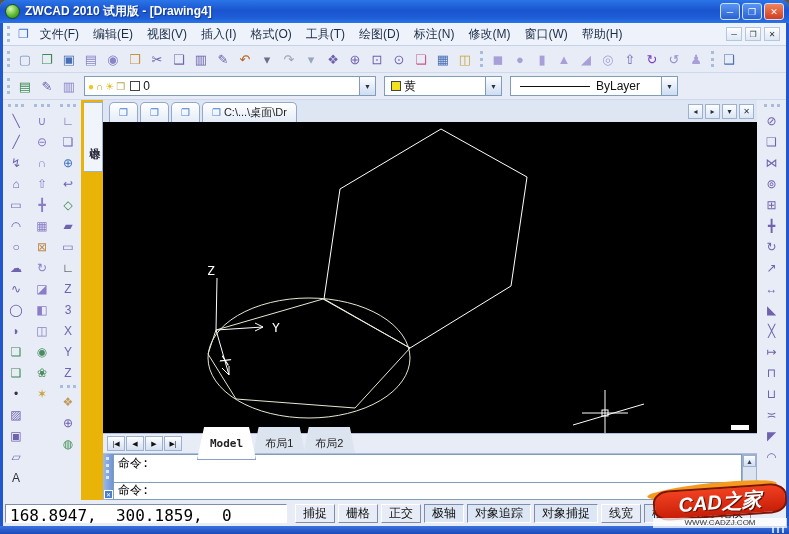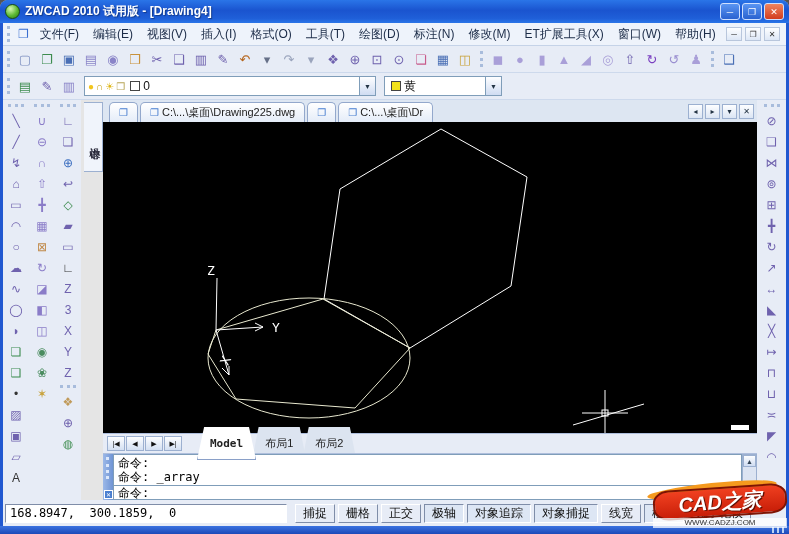--- a/index.html
+++ b/index.html
@@ -1,17 +1,17 @@
 <!DOCTYPE html>
 <html><head>
 <meta charset="utf-8">
 <style>
   * { margin:0; padding:0; box-sizing:border-box; }
   body { background:#555; font-family:"Liberation Sans", sans-serif; }
-  #window { position:relative; width:789px; height:534px; background:#e5e5e5;
+  #window { position:relative; width:789px; height:534px; background:#eab308;
             border-radius:8px 8px 0 0; overflow:hidden;
             box-shadow: inset 0 0 0 3px #2158d0; }
   
   #titlebar { position:absolute; left:0; top:0; width:789px; height:23px;
     background:linear-gradient(180deg,#2a75e8 0%,#1a54cf 45%,#1f5fd8 80%,#2a75e8 100%);
     border-radius:8px 8px 0 0; display:flex; align-items:center; padding:0 5px; }
   #app-logo { width:15px; height:15px; border-radius:50%;
     background:radial-gradient(circle at 35% 30%, #d6f7b0, #5cb832 55%, #2c7a18); 
     border:1px solid #1c4f10; margin-right:5px; }
   #title-text { color:#fff; font-weight:bold; font-size:12px; text-shadow:1px 1px 1px #123a8a; }
@@ -95,21 +95,21 @@
   #cmd-input { height:16px; line-height:15px; padding:0 4px; white-space:pre; }
   #cmd-scroll { width:15px; background:#dce4f2; border:1px solid #9cb0d0; display:flex;
     flex-direction:column; justify-content:space-between; align-items:center; }
   .scrbtn { width:13px; height:12px; font-size:7px; color:#345; display:flex; align-items:center;
     justify-content:center; background:linear-gradient(#fdfeff,#cfdcf2); border:1px solid #9cb0d0; }
   
   #statusbar { position:absolute; left:3px; top:500px; width:783px; height:26px;
     background:#e7ecf6; display:flex; align-items:center; padding:0 2px; }
   #coord-box { width:282px; height:19px; background:#fff; border:1px solid;
     border-color:#7f8da8 #fff #fff #7f8da8; font-family:"DejaVu Sans Mono",monospace;
-    font-size:12px; color:#000; padding:1px 4px; white-space:pre; }
+    font-size:16px; color:#000; padding:1px 4px; white-space:pre; }
   #status-toggles { display:flex; gap:3px; margin-left:8px; }
   .statusbtn { font-size:12px; color:#111; padding:1px 7px; height:19px; display:flex; align-items:center; }
   .statusbtn.raised { border:1px solid; border-color:#fff #7f8da8 #7f8da8 #fff; }
   .statusbtn.pressed { border:1px solid; border-color:#7f8da8 #fff #fff #7f8da8; background:#dde6f4; }
   
   #bottom-frame { position:absolute; left:0; top:526px; width:789px; height:8px;
     background:linear-gradient(#3a72e0,#1c49b8); }
   #resize-grip { position:absolute; right:3px; top:1px; width:14px; height:6px;
     background:repeating-linear-gradient(90deg,#bcd2f4 0 2px,transparent 2px 5px); }
   
@@ -148,21 +148,20 @@
     <span id="mdi-doc-icon">❐</span>
     <span class="menu-item">文件(F)</span>
       <span class="menu-item">编辑(E)</span>
       <span class="menu-item">视图(V)</span>
       <span class="menu-item">插入(I)</span>
       <span class="menu-item">格式(O)</span>
       <span class="menu-item">工具(T)</span>
       <span class="menu-item">绘图(D)</span>
       <span class="menu-item">标注(N)</span>
       <span class="menu-item">修改(M)</span>
-      <span class="menu-item">ET扩展工具(X)</span>
       <span class="menu-item">窗口(W)</span>
       <span class="menu-item">帮助(H)</span>
     <span id="mdi-controls">
       <span class="mdibtn">
           <span>─</span>
         </span>
         <span class="mdibtn">
           <span>❐</span>
         </span>
         <span class="mdibtn">
@@ -291,20 +290,25 @@
         <span class="mini" style="color: rgb(185, 167, 90);">❒</span>
       <span class="swatch" style="background: rgb(255, 255, 255);"></span>
       <span>0</span>
       <span class="arrow">▼</span>
     </span>
     <span class="combo" style="width:118px">
       <span class="swatch" id="color-swatch" style="background: rgb(242, 226, 28);"></span>
       <span>黄</span>
       <span class="arrow">▼</span>
     </span>
+    <span class="combo" style="width:168px">
+      <span class="linetype-line"></span>
+      <span>ByLayer</span>
+      <span class="arrow">▼</span>
+    </span>
   </div>
 
   <div id="leftcol1" class="vcol">
     <span class="hgrip"></span>
     <span class="tbtn">
         <span style="color: rgb(111, 98, 174);">╲</span>
       </span>
       <span class="tbtn">
         <span style="color: rgb(111, 98, 174);">╱</span>
       </span>
@@ -511,21 +515,20 @@
   </div>
 
   <div id="dc-tab">设计中心</div>
 
   <div id="doc-tabbar">
     <span class="dtab">
         <span class="doc-ic">❐</span>
       </span>
       <span class="dtab">
         <span class="doc-ic">❐</span>
-        <span>C:\...\桌面\Drawing225.dwg</span>
       </span>
       <span class="dtab">
         <span class="doc-ic">❐</span>
       </span>
       <span class="dtab">
         <span class="doc-ic">❐</span>
         <span>C:\...\桌面\Dr</span>
       </span>
     <span id="doc-nav">
       <span class="navbtn">
@@ -597,21 +600,20 @@
   </div>
 
   <div id="command">
     <span id="cmd-grip">
       <span class="dots"></span>
       <span id="cmd-close">✕</span>
     </span>
     <span id="cmd-body">
       <span id="cmd-history">
         <div>命令:</div>
-          <div>命令: _array</div>
       </span>
       <span id="cmd-input">命令:</span>
     </span>
     <span id="cmd-scroll">
       <span class="scrbtn">▲</span>
       <span class="scrbtn">▼</span>
     </span>
   </div>
 
   <div id="statusbar">

